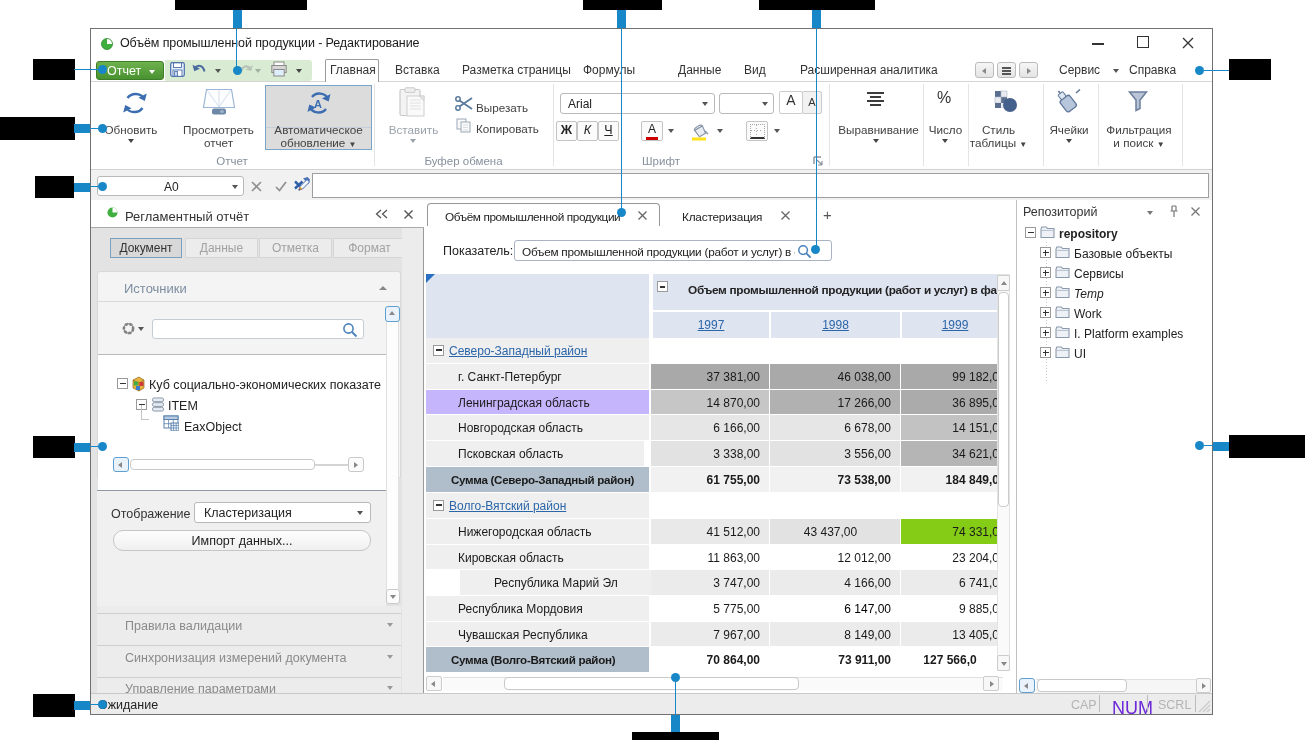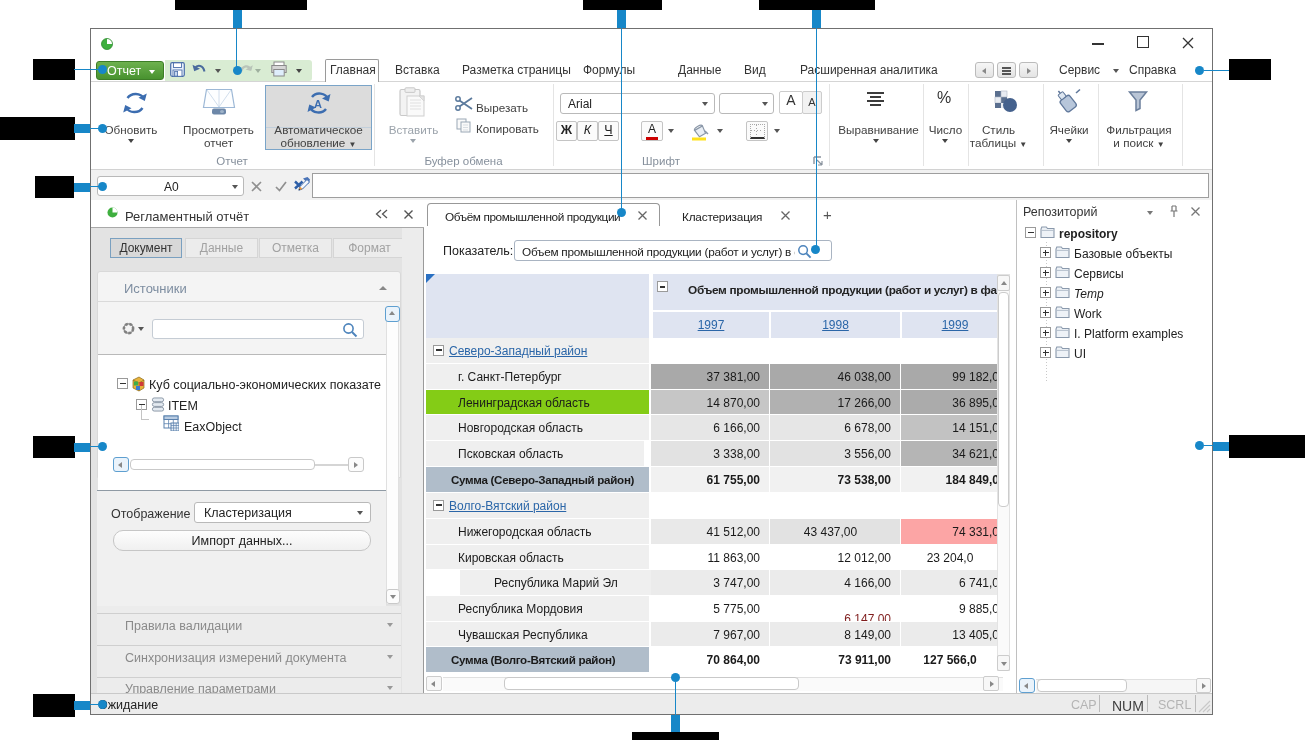--- a/index.html
+++ b/index.html
@@ -20,20 +20,21 @@
 </style></head>
 <body>
 
 <div class="win">
 
  <svg class="abs" style="left:10px;top:9px" width="12" height="12" viewBox="0 0 12 12">
       <circle cx="6" cy="6" r="5.5" fill="#3faf3f"></circle>
       <path d="M6 6 L6 0.5 A5.5 5.5 0 0 1 11.5 6 Z" fill="#fff"></path>
       <circle cx="6" cy="6" r="5.5" fill="none" stroke="#2d8a2d" stroke-width="0.8"></circle>
     </svg>
+ <div class="ttl">Объём промышленной продукции - Редактирование</div>
  <div class="abs" style="left:1001px;top:14px;width:12px;height:1.5px;background:#333"></div>
  <div class="abs" style="left:1046px;top:7px;width:12px;height:12px;border:1.2px solid #333;box-sizing:border-box"></div>
  <svg class="abs" style="left:1091px;top:8px" width="12" height="12">
       <path d="M1 1 L11 11 M11 1 L1 11" stroke="#333" stroke-width="1.3"></path>
     </svg>
 
  <div class="abs" style="left:5px;top:32px;width:68px;height:19px;background:linear-gradient(#6db14e,#48922f);border:1px solid #3d7d27;border-radius:3px;box-sizing:border-box">
    <div class="abs" style="left:10px;top:2px;font-size:12.5px;color:#fff">Отчет</div>
    <div class="carat" style="left:52px;top:8px;border-top-color:#fff;border-left-width:3.5px;border-right-width:3.5px"></div>
  </div>
@@ -389,21 +390,21 @@
       </div>
       <div style="position: absolute; box-sizing: border-box; overflow: hidden; white-space: nowrap; font-size: 12px; color: rgb(26, 26, 26); left: 560px; top: 309px; width: 119px; height: 26px; background: rgb(255, 255, 255); border-right: 1px solid rgb(255, 255, 255); border-bottom: 1px solid rgb(255, 255, 255); text-align: right; padding: 6px 9px 0px 0px;"></div>
       <div style="position: absolute; box-sizing: border-box; overflow: hidden; white-space: nowrap; font-size: 12px; color: rgb(26, 26, 26); left: 679px; top: 309px; width: 131px; height: 26px; background: rgb(255, 255, 255); border-right: 1px solid rgb(255, 255, 255); border-bottom: 1px solid rgb(255, 255, 255); text-align: right; padding: 6px 9px 0px 0px;"></div>
       <div style="position: absolute; box-sizing: border-box; overflow: hidden; white-space: nowrap; font-size: 12px; color: rgb(26, 26, 26); left: 810px; top: 309px; width: 108px; height: 26px; background: rgb(255, 255, 255); border-right: 1px solid rgb(255, 255, 255); border-bottom: 1px solid rgb(255, 255, 255); text-align: right; padding: 6px 9px 0px 0px;"></div>
       <div style="position: absolute; box-sizing: border-box; overflow: hidden; white-space: nowrap; font-size: 12px; color: rgb(26, 26, 26); left: 333px; top: 335px; width: 227px; height: 26px; background: rgb(239, 239, 239); border-right: 2px solid rgb(255, 255, 255); border-bottom: 1px solid rgb(255, 255, 255);">
         <span style="position:absolute;left:34px;top:6px;">г. Санкт-Петербург</span>
       </div>
       <div style="position: absolute; box-sizing: border-box; overflow: hidden; white-space: nowrap; font-size: 12px; color: rgb(26, 26, 26); left: 560px; top: 335px; width: 119px; height: 26px; background: rgb(169, 169, 169); border-right: 1px solid rgb(255, 255, 255); border-bottom: 1px solid rgb(255, 255, 255); text-align: right; padding: 6px 9px 0px 0px;">37 381,00</div>
       <div style="position: absolute; box-sizing: border-box; overflow: hidden; white-space: nowrap; font-size: 12px; color: rgb(26, 26, 26); left: 679px; top: 335px; width: 131px; height: 26px; background: rgb(169, 169, 169); border-right: 1px solid rgb(255, 255, 255); border-bottom: 1px solid rgb(255, 255, 255); text-align: right; padding: 6px 9px 0px 0px;">46 038,00</div>
       <div style="position: absolute; box-sizing: border-box; overflow: hidden; white-space: nowrap; font-size: 12px; color: rgb(26, 26, 26); left: 810px; top: 335px; width: 108px; height: 26px; background: rgb(169, 169, 169); border-right: 1px solid rgb(255, 255, 255); border-bottom: 1px solid rgb(255, 255, 255); text-align: right; padding: 6px 9px 0px 0px;">99 182,0</div>
-      <div style="position: absolute; box-sizing: border-box; overflow: hidden; white-space: nowrap; font-size: 12px; color: rgb(26, 26, 26); left: 333px; top: 361px; width: 227px; height: 25px; background: #84cc16; border-right: 2px solid rgb(255, 255, 255); border-bottom: 1px solid rgb(255, 255, 255); text-align: center;">
+      <div style="position: absolute; box-sizing: border-box; overflow: hidden; white-space: nowrap; font-size: 12px; color: rgb(26, 26, 26); left: 333px; top: 361px; width: 227px; height: 25px; background: #c4b5fd; border-right: 2px solid rgb(255, 255, 255); border-bottom: 1px solid rgb(255, 255, 255); text-align: center;">
         <span style="position:absolute;left:34px;top:5.5px;">Ленинградская область</span>
       </div>
       <div style="position: absolute; box-sizing: border-box; overflow: hidden; white-space: nowrap; font-size: 12px; color: rgb(26, 26, 26); left: 560px; top: 361px; width: 119px; height: 25px; background: rgb(198, 198, 198); border-right: 1px solid rgb(255, 255, 255); border-bottom: 1px solid rgb(255, 255, 255); text-align: right; padding: 5.5px 9px 0px 0px;">14 870,00</div>
       <div style="position: absolute; box-sizing: border-box; overflow: hidden; white-space: nowrap; font-size: 12px; color: rgb(26, 26, 26); left: 679px; top: 361px; width: 131px; height: 25px; background: rgb(177, 177, 177); border-right: 1px solid rgb(255, 255, 255); border-bottom: 1px solid rgb(255, 255, 255); text-align: right; padding: 5.5px 9px 0px 0px;">17 266,00</div>
       <div style="position: absolute; box-sizing: border-box; overflow: hidden; white-space: nowrap; font-size: 12px; color: rgb(26, 26, 26); left: 810px; top: 361px; width: 108px; height: 25px; background: rgb(171, 171, 171); border-right: 1px solid rgb(255, 255, 255); border-bottom: 1px solid rgb(255, 255, 255); text-align: right; padding: 5.5px 9px 0px 0px;">36 895,0</div>
       <div style="position: absolute; box-sizing: border-box; overflow: hidden; white-space: nowrap; font-size: 12px; color: rgb(26, 26, 26); left: 333px; top: 386px; width: 227px; height: 26px; background: rgb(239, 239, 239); border-right: 2px solid rgb(255, 255, 255); border-bottom: 1px solid rgb(255, 255, 255);">
         <span style="position:absolute;left:34px;top:6px;">Новгородская область</span>
       </div>
       <div style="position: absolute; box-sizing: border-box; overflow: hidden; white-space: nowrap; font-size: 12px; color: rgb(26, 26, 26); left: 560px; top: 386px; width: 119px; height: 26px; background: rgb(230, 230, 230); border-right: 1px solid rgb(255, 255, 255); border-bottom: 1px solid rgb(255, 255, 255); text-align: right; padding: 6px 9px 0px 0px;">6 166,00</div>
       <div style="position: absolute; box-sizing: border-box; overflow: hidden; white-space: nowrap; font-size: 12px; color: rgb(26, 26, 26); left: 679px; top: 386px; width: 131px; height: 26px; background: rgb(230, 230, 230); border-right: 1px solid rgb(255, 255, 255); border-bottom: 1px solid rgb(255, 255, 255); text-align: right; padding: 6px 9px 0px 0px;">6 678,00</div>
@@ -427,38 +428,38 @@
         <span style="position:absolute;left:25px;top:6px;color:#2b66a8;text-decoration:underline">Волго-Вятский район</span>
       </div>
       <div style="position: absolute; box-sizing: border-box; overflow: hidden; white-space: nowrap; font-size: 12px; color: rgb(26, 26, 26); left: 560px; top: 464px; width: 119px; height: 26px; background: rgb(255, 255, 255); border-right: 1px solid rgb(255, 255, 255); border-bottom: 1px solid rgb(255, 255, 255); text-align: right; padding: 6px 9px 0px 0px;"></div>
       <div style="position: absolute; box-sizing: border-box; overflow: hidden; white-space: nowrap; font-size: 12px; color: rgb(26, 26, 26); left: 679px; top: 464px; width: 131px; height: 26px; background: rgb(255, 255, 255); border-right: 1px solid rgb(255, 255, 255); border-bottom: 1px solid rgb(255, 255, 255); text-align: right; padding: 6px 9px 0px 0px;"></div>
       <div style="position: absolute; box-sizing: border-box; overflow: hidden; white-space: nowrap; font-size: 12px; color: rgb(26, 26, 26); left: 810px; top: 464px; width: 108px; height: 26px; background: rgb(255, 255, 255); border-right: 1px solid rgb(255, 255, 255); border-bottom: 1px solid rgb(255, 255, 255); text-align: right; padding: 6px 9px 0px 0px;"></div>
       <div style="position: absolute; box-sizing: border-box; overflow: hidden; white-space: nowrap; font-size: 12px; color: rgb(26, 26, 26); left: 333px; top: 490px; width: 227px; height: 26px; background: rgb(239, 239, 239); border-right: 2px solid rgb(255, 255, 255); border-bottom: 1px solid rgb(255, 255, 255);">
         <span style="position:absolute;left:34px;top:6px;">Нижегородская область</span>
       </div>
       <div style="position: absolute; box-sizing: border-box; overflow: hidden; white-space: nowrap; font-size: 12px; color: rgb(26, 26, 26); left: 560px; top: 490px; width: 119px; height: 26px; background: rgb(233, 233, 233); border-right: 1px solid rgb(255, 255, 255); border-bottom: 1px solid rgb(255, 255, 255); text-align: right; padding: 6px 9px 0px 0px;">41 512,00</div>
       <div style="position: absolute; box-sizing: border-box; overflow: hidden; white-space: nowrap; font-size: 12px; color: rgb(26, 26, 26); left: 679px; top: 490px; width: 131px; height: 26px; background: rgb(226, 226, 226); border-right: 1px solid rgb(255, 255, 255); border-bottom: 1px solid rgb(255, 255, 255); text-align: center; padding: 6px 9px 0px 0px;">43 437,00</div>
-      <div style="position: absolute; box-sizing: border-box; overflow: hidden; white-space: nowrap; font-size: 12px; color: rgb(26, 26, 26); left: 810px; top: 490px; width: 108px; height: 26px; background: #fca5a5; border-right: 1px solid rgb(255, 255, 255); border-bottom: 1px solid rgb(255, 255, 255); text-align: right; padding: 6px 9px 0px 0px;">74 331,0</div>
+      <div style="position: absolute; box-sizing: border-box; overflow: hidden; white-space: nowrap; font-size: 12px; color: rgb(26, 26, 26); left: 810px; top: 490px; width: 108px; height: 26px; background: #84cc16; border-right: 1px solid rgb(255, 255, 255); border-bottom: 1px solid rgb(255, 255, 255); text-align: right; padding: 6px 9px 0px 0px;">74 331,0</div>
       <div style="position: absolute; box-sizing: border-box; overflow: hidden; white-space: nowrap; font-size: 12px; color: rgb(26, 26, 26); left: 333px; top: 516px; width: 227px; height: 25px; background: rgb(239, 239, 239); border-right: 2px solid rgb(255, 255, 255); border-bottom: 1px solid rgb(255, 255, 255);">
         <span style="position:absolute;left:34px;top:5.5px;">Кировская область</span>
       </div>
       <div style="position: absolute; box-sizing: border-box; overflow: hidden; white-space: nowrap; font-size: 12px; color: rgb(26, 26, 26); left: 560px; top: 516px; width: 119px; height: 25px; background: rgb(255, 255, 255); border-right: 1px solid rgb(255, 255, 255); border-bottom: 1px solid rgb(255, 255, 255); text-align: right; padding: 5.5px 9px 0px 0px;">11 863,00</div>
       <div style="position: absolute; box-sizing: border-box; overflow: hidden; white-space: nowrap; font-size: 12px; color: rgb(26, 26, 26); left: 679px; top: 516px; width: 131px; height: 25px; background: rgb(255, 255, 255); border-right: 1px solid rgb(255, 255, 255); border-bottom: 1px solid rgb(255, 255, 255); text-align: right; padding: 5.5px 9px 0px 0px;">12 012,00</div>
-      <div style="position: absolute; box-sizing: border-box; overflow: hidden; white-space: nowrap; font-size: 12px; color: rgb(26, 26, 26); left: 810px; top: 516px; width: 108px; height: 25px; background: rgb(255, 255, 255); border-right: 1px solid rgb(255, 255, 255); border-bottom: 1px solid rgb(255, 255, 255); text-align: center; padding: 5.5px 9px 0px 0px;">23 204,0</div>
+      <div style="position: absolute; box-sizing: border-box; overflow: hidden; white-space: nowrap; font-size: 12px; color: rgb(26, 26, 26); left: 810px; top: 516px; width: 108px; height: 25px; background: rgb(255, 255, 255); border-right: 1px solid rgb(255, 255, 255); border-bottom: 1px solid rgb(255, 255, 255); text-align: right; padding: 5.5px 9px 0px 0px;">23 204,0</div>
       <div style="position: absolute; box-sizing: border-box; overflow: hidden; white-space: nowrap; font-size: 12px; color: rgb(26, 26, 26); left: 333px; top: 541px; width: 227px; height: 26px; background: rgb(239, 239, 239); border-right: 2px solid rgb(255, 255, 255); border-bottom: 1px solid rgb(255, 255, 255); margin-left: 36px;">
         <span style="position:absolute;left:34px;top:6px;">Республика Марий Эл</span>
       </div>
       <div style="position: absolute; box-sizing: border-box; overflow: hidden; white-space: nowrap; font-size: 12px; color: rgb(26, 26, 26); left: 560px; top: 541px; width: 119px; height: 26px; background: rgb(235, 235, 235); border-right: 1px solid rgb(255, 255, 255); border-bottom: 1px solid rgb(255, 255, 255); text-align: right; padding: 6px 9px 0px 0px;">3 747,00</div>
       <div style="position: absolute; box-sizing: border-box; overflow: hidden; white-space: nowrap; font-size: 12px; color: rgb(26, 26, 26); left: 679px; top: 541px; width: 131px; height: 26px; background: rgb(235, 235, 235); border-right: 1px solid rgb(255, 255, 255); border-bottom: 1px solid rgb(255, 255, 255); text-align: right; padding: 6px 9px 0px 0px;">4 166,00</div>
       <div style="position: absolute; box-sizing: border-box; overflow: hidden; white-space: nowrap; font-size: 12px; color: rgb(26, 26, 26); left: 810px; top: 541px; width: 108px; height: 26px; background: rgb(235, 235, 235); border-right: 1px solid rgb(255, 255, 255); border-bottom: 1px solid rgb(255, 255, 255); text-align: right; padding: 6px 9px 0px 0px;">6 741,0</div>
       <div style="position: absolute; box-sizing: border-box; overflow: hidden; white-space: nowrap; font-size: 12px; color: rgb(26, 26, 26); left: 333px; top: 567px; width: 227px; height: 26px; background: rgb(239, 239, 239); border-right: 2px solid rgb(255, 255, 255); border-bottom: 1px solid rgb(255, 255, 255);">
         <span style="position:absolute;left:34px;top:6px;">Республика Мордовия</span>
       </div>
       <div style="position: absolute; box-sizing: border-box; overflow: hidden; white-space: nowrap; font-size: 12px; color: rgb(26, 26, 26); left: 560px; top: 567px; width: 119px; height: 26px; background: rgb(255, 255, 255); border-right: 1px solid rgb(255, 255, 255); border-bottom: 1px solid rgb(255, 255, 255); text-align: right; padding: 6px 9px 0px 0px;">5 775,00</div>
-      <div style="position: absolute; box-sizing: border-box; overflow: hidden; white-space: nowrap; font-size: 12px; color: #7f1d1d; left: 679px; top: 567px; width: 131px; height: 26px; background: rgb(255, 255, 255); border-right: 1px solid rgb(255, 255, 255); border-bottom: 1px solid rgb(255, 255, 255); text-align: right; padding: 16px 9px 0px 0px;">6 147,00</div>
+      <div style="position: absolute; box-sizing: border-box; overflow: hidden; white-space: nowrap; font-size: 12px; color: #000000; left: 679px; top: 567px; width: 131px; height: 26px; background: rgb(255, 255, 255); border-right: 1px solid rgb(255, 255, 255); border-bottom: 1px solid rgb(255, 255, 255); text-align: right; padding: 6px 9px 0px 0px;">6 147,00</div>
       <div style="position: absolute; box-sizing: border-box; overflow: hidden; white-space: nowrap; font-size: 12px; color: rgb(26, 26, 26); left: 810px; top: 567px; width: 108px; height: 26px; background: rgb(255, 255, 255); border-right: 1px solid rgb(255, 255, 255); border-bottom: 1px solid rgb(255, 255, 255); text-align: right; padding: 6px 9px 0px 0px;">9 885,0</div>
       <div style="position: absolute; box-sizing: border-box; overflow: hidden; white-space: nowrap; font-size: 12px; color: rgb(26, 26, 26); left: 333px; top: 593px; width: 227px; height: 25px; background: rgb(239, 239, 239); border-right: 2px solid rgb(255, 255, 255); border-bottom: 1px solid rgb(255, 255, 255);">
         <span style="position:absolute;left:34px;top:5.5px;">Чувашская Республика</span>
       </div>
       <div style="position: absolute; box-sizing: border-box; overflow: hidden; white-space: nowrap; font-size: 12px; color: rgb(26, 26, 26); left: 560px; top: 593px; width: 119px; height: 25px; background: rgb(235, 235, 235); border-right: 1px solid rgb(255, 255, 255); border-bottom: 1px solid rgb(255, 255, 255); text-align: right; padding: 5.5px 9px 0px 0px;">7 967,00</div>
       <div style="position: absolute; box-sizing: border-box; overflow: hidden; white-space: nowrap; font-size: 12px; color: rgb(26, 26, 26); left: 679px; top: 593px; width: 131px; height: 25px; background: rgb(235, 235, 235); border-right: 1px solid rgb(255, 255, 255); border-bottom: 1px solid rgb(255, 255, 255); text-align: right; padding: 5.5px 9px 0px 0px;">8 149,00</div>
       <div style="position: absolute; box-sizing: border-box; overflow: hidden; white-space: nowrap; font-size: 12px; color: rgb(26, 26, 26); left: 810px; top: 593px; width: 108px; height: 25px; background: rgb(235, 235, 235); border-right: 1px solid rgb(255, 255, 255); border-bottom: 1px solid rgb(255, 255, 255); text-align: right; padding: 5.5px 9px 0px 0px;">13 405,0</div>
       <div style="position: absolute; box-sizing: border-box; overflow: hidden; white-space: nowrap; font-size: 12px; color: rgb(26, 26, 26); left: 333px; top: 618px; width: 227px; height: 26px; background: rgb(176, 189, 202); border-right: 2px solid rgb(255, 255, 255); border-bottom: 1px solid rgb(255, 255, 255);">
         <span style="position:absolute;left:27px;top:6px;font-weight:bold;font-size:11.6px;letter-spacing:-0.3px;">Сумма (Волго-Вятский район)</span>
       </div>
@@ -581,21 +582,21 @@
  <div class="abs" style="left:945px;top:650px;width:175px;height:13px;background:#f6f6f6;border-top:1px solid #e0e0e0"></div>
  <div class="abs" style="left:946px;top:650px;width:90px;height:13px;background:#fff;border:1px solid #c9c9c9;border-radius:4px;box-sizing:border-box"></div>
  <div class="sb" style="left:1105px;top:649px;width:15px;height:15px">
       <div class="carat" style="left:5px;top:3.5px;border-top:3.5px solid transparent;border-bottom:3.5px solid transparent;border-left:4px solid #888;border-right:none"></div>
     </div>
 
  <div class="abs" style="left:0;top:664px;width:1121px;height:21px;background:#ececec;border-top:1px solid #c9c9c9;box-sizing:border-box"></div>
  <div class="abs" style="left:7px;top:669px;font-size:12.5px;color:#222">Ожидание</div>
  <div class="abs" style="left:980px;top:669px;font-size:12.5px;color:#b4b4b4">CAP</div>
  <div class="abs" style="left:1008px;top:666px;width:1px;height:17px;background:#bbb"></div>
- <div class="abs" style="left:1021px;top:669px;font-size:14px;color:#404040">NUM</div>
+ <div class="abs" style="left:1021px;top:669px;font-size:18px;color:#6d28d9">NUM</div>
  <div class="abs" style="left:1056px;top:666px;width:1px;height:17px;background:#bbb"></div>
  <div class="abs" style="left:1067px;top:669px;font-size:12.5px;color:#b4b4b4">SCRL</div>
  <div class="abs" style="left:1104px;top:666px;width:1px;height:17px;background:#bbb"></div>
  <svg class="abs" style="left:1107px;top:671px" width="13" height="13">
       <path d="M12 1 L1 12 M12 5 L5 12 M12 9 L9 12" stroke="#c9c9c9" stroke-width="1.2"></path>
     </svg>
 </div>
 
 <div class="blk" style="left:175px;top:0;width:132px;height:10px"></div>
 <div class="bl" style="left:233px;top:10px;width:9px;height:18px"></div>

